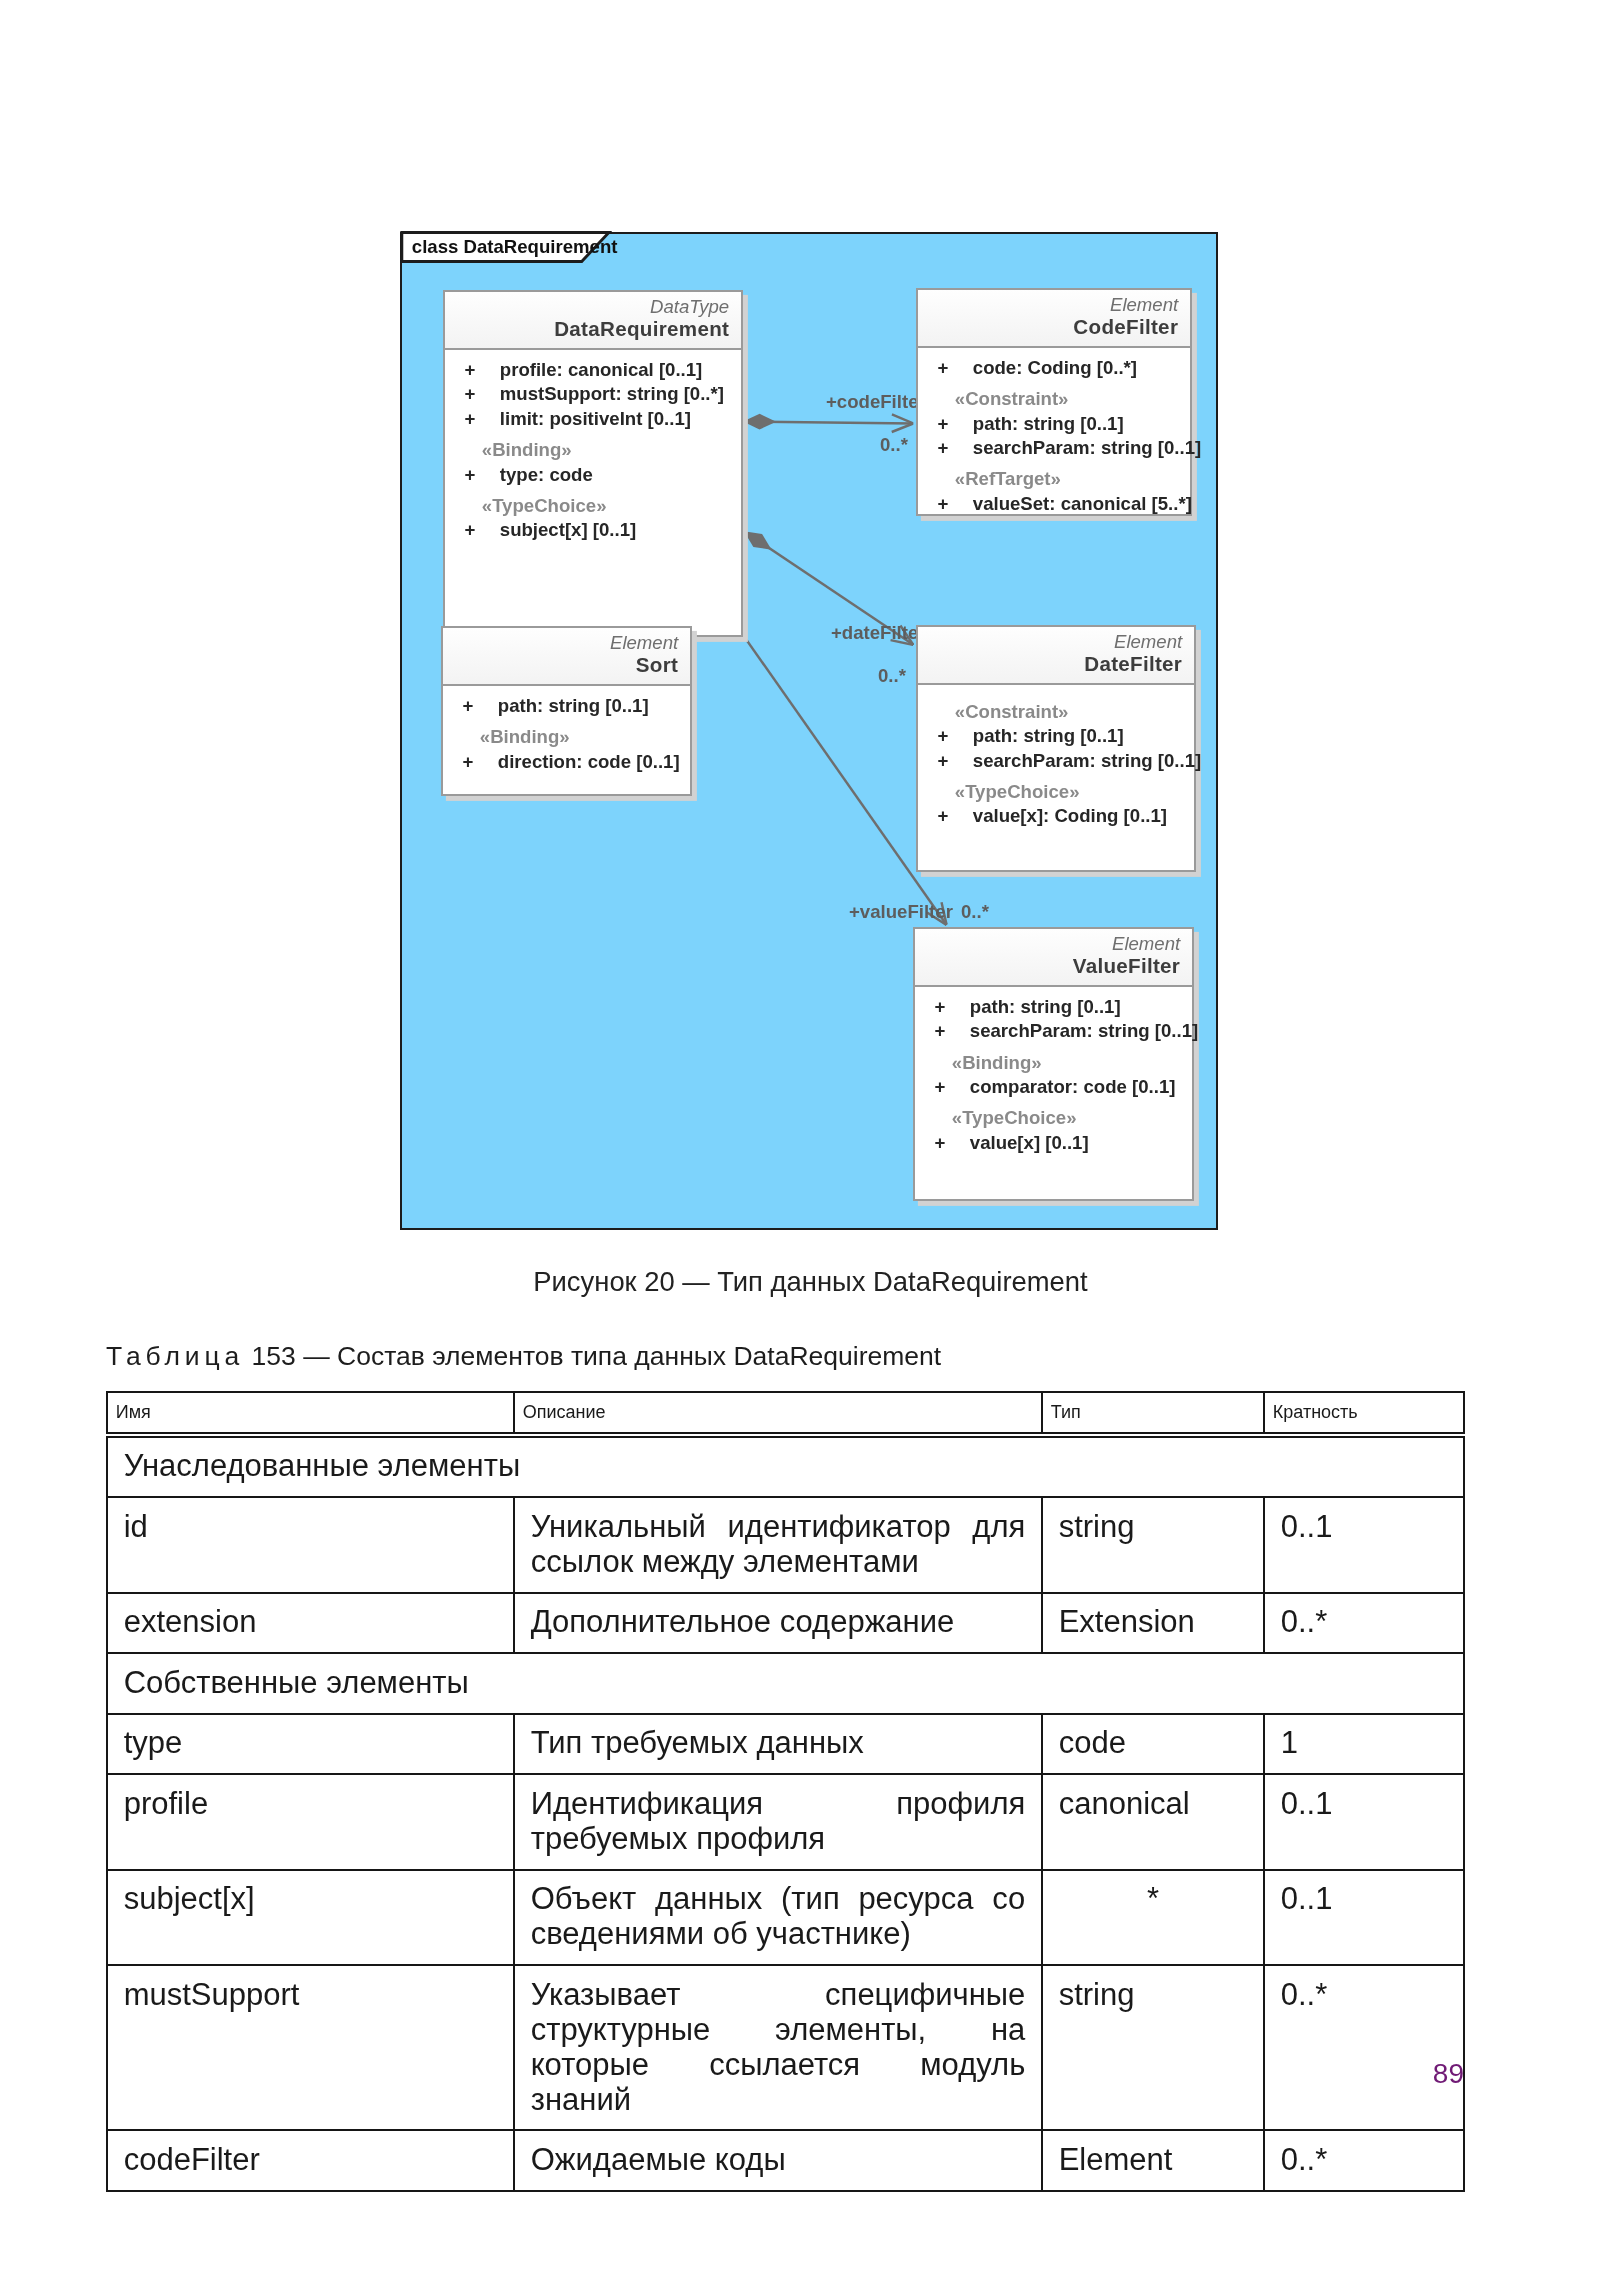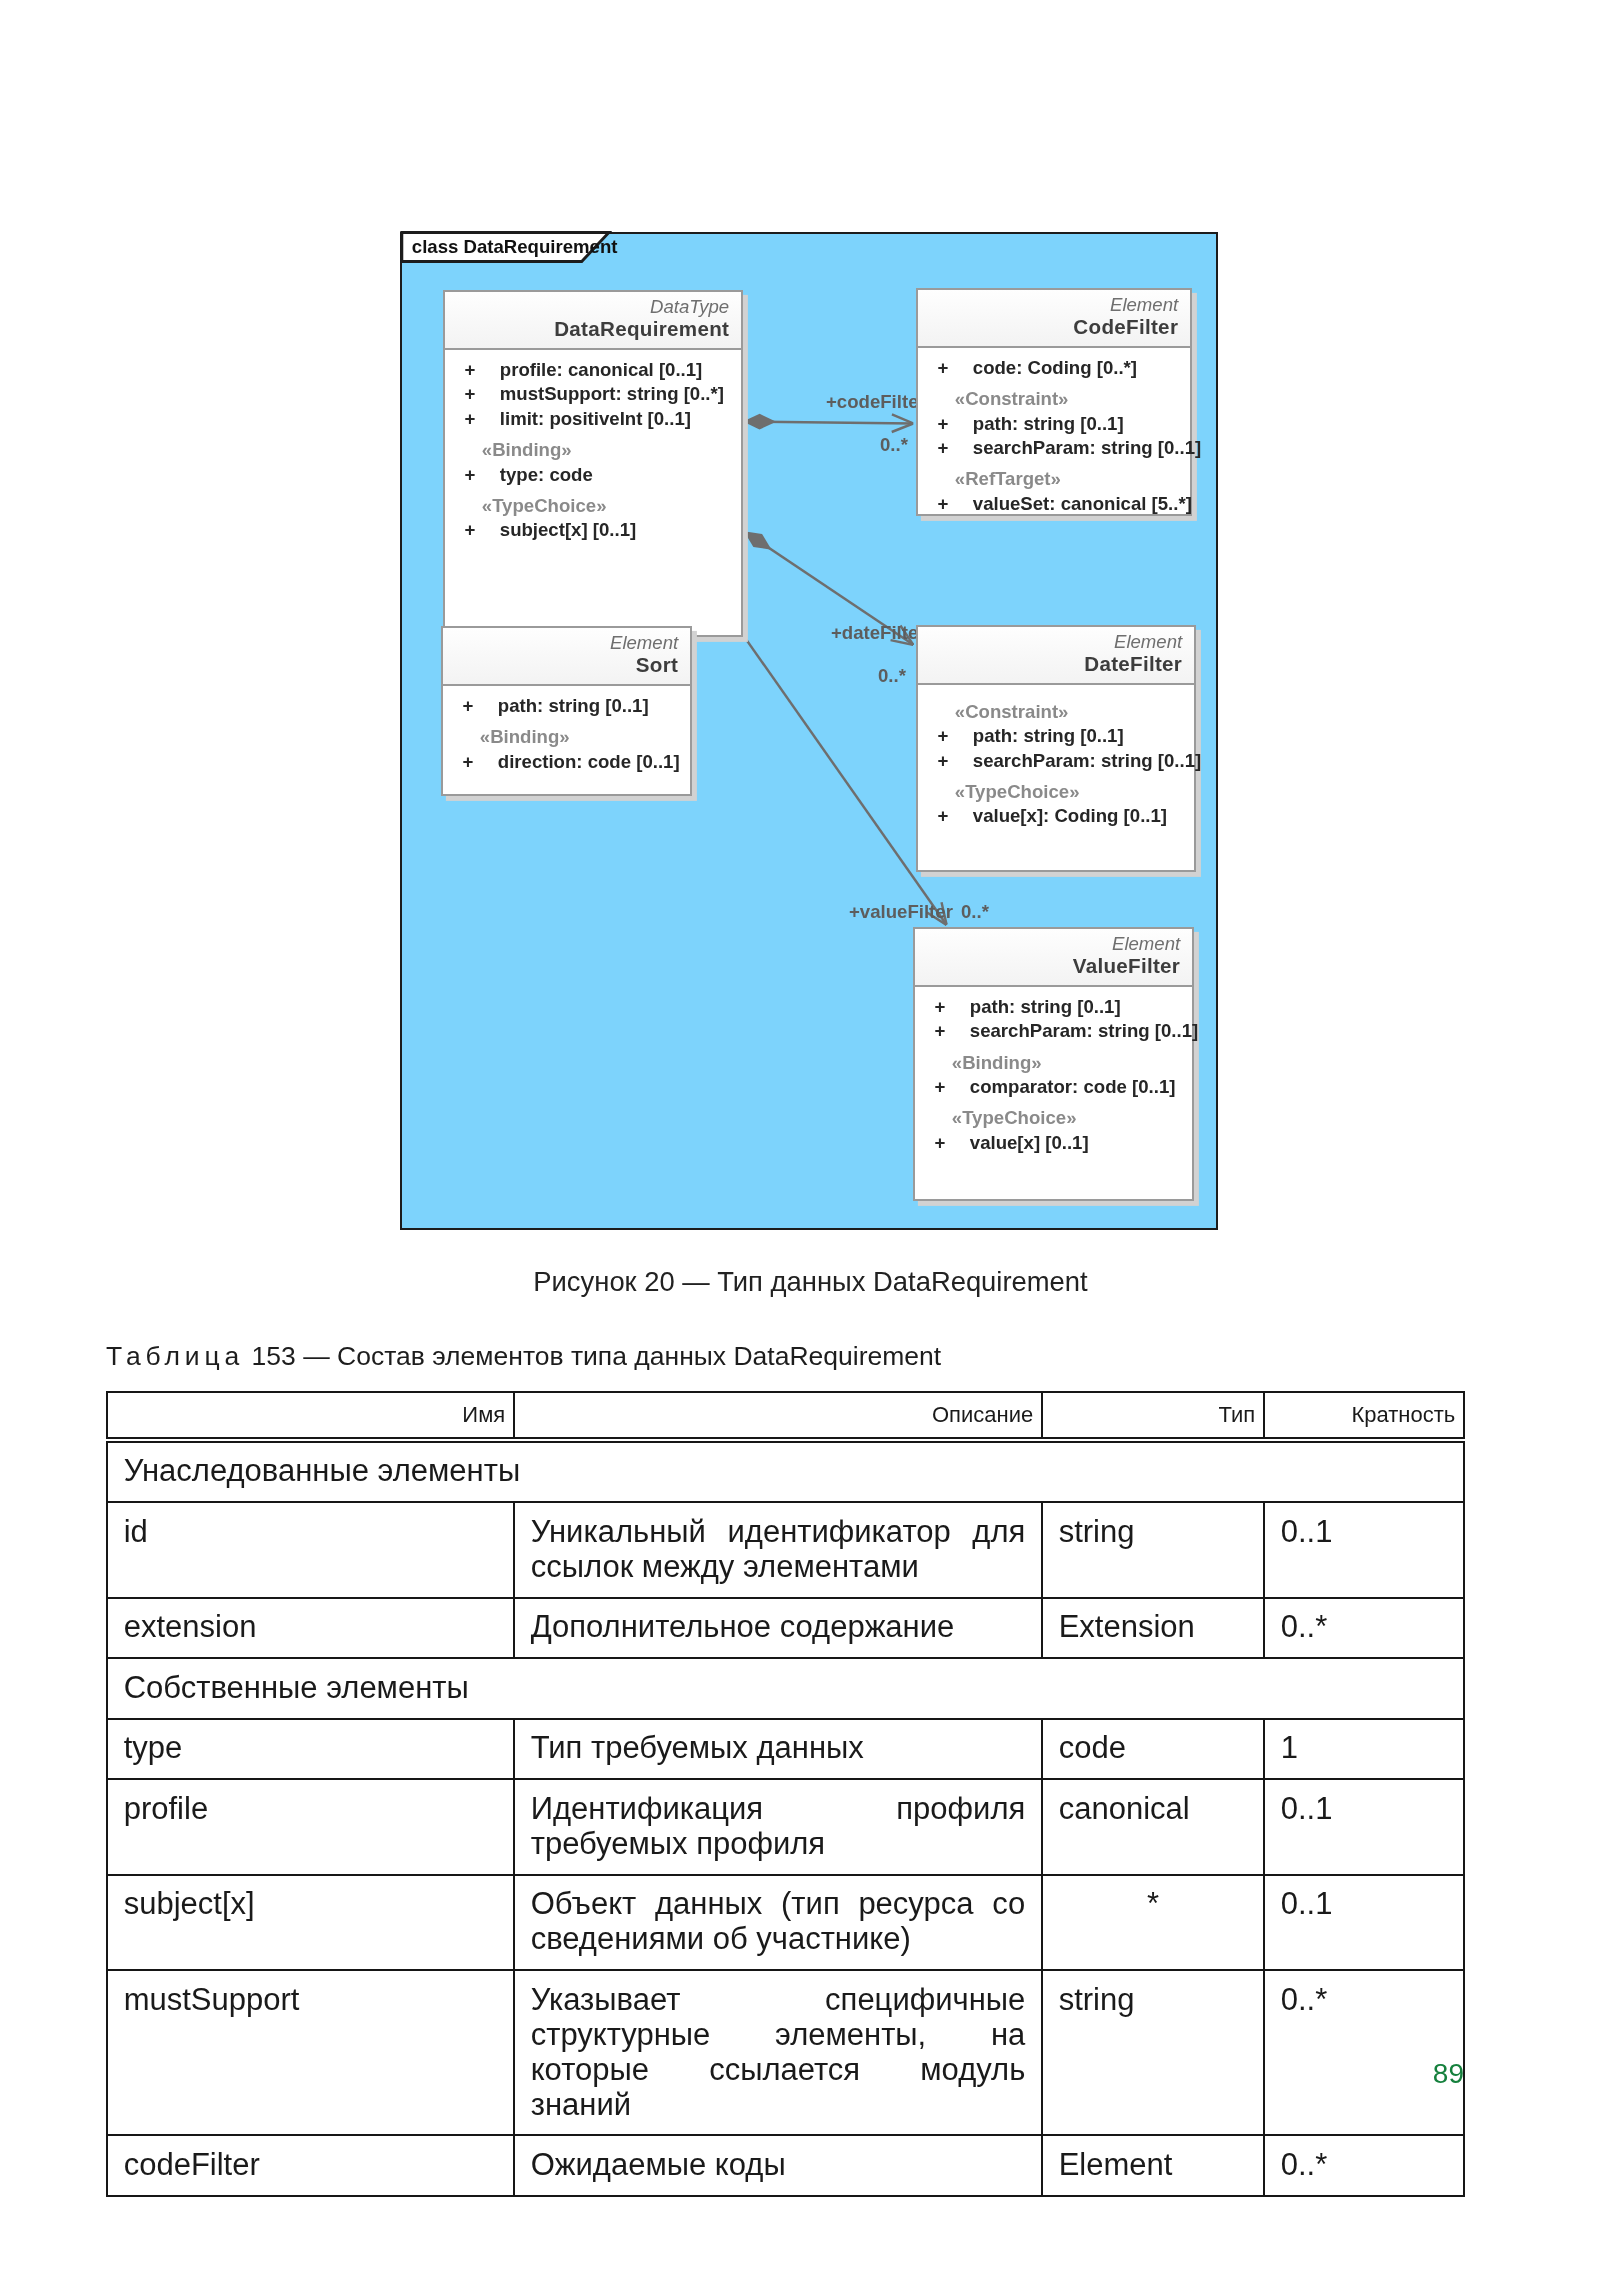--- a/index.html
+++ b/index.html
@@ -2,21 +2,21 @@
 <html><head>
 <meta charset="utf-8">
 <style>
   html,body{margin:0;padding:0;background:#e8e8e8;}
   .page{position:relative;width:1621px;height:2293px;background:#ffffff;margin:0 auto;
         font-family:"Liberation Sans",sans-serif;color:#1a1a1a;overflow:hidden;}
 
   
   .doc-header{position:absolute;top:149px;left:0;width:1463px;text-align:right;
               font-size:28px;font-weight:bold;letter-spacing:0.5px;}
-  .page-num{position:absolute;top:2058px;left:0;width:1464px;text-align:right;font-size:28px;color:#15803d;}
+  .page-num{position:absolute;top:2058px;left:0;width:1464px;text-align:right;font-size:28px;color:#701a75;}
 
   
   .frame{position:absolute;left:400px;top:232px;width:818px;height:998px;
          border:2.9px solid #1c1c1c;background:#7dd3fc;box-sizing:border-box;}
   .frame-tab{position:absolute;left:-2.9px;top:-2.9px;width:218px;height:32px;}
   .frame-tab-label{position:absolute;left:9.8px;top:2px;font-size:18.6px;font-weight:bold;color:#111;white-space:nowrap;}
 
   .edges{position:absolute;left:0;top:0;width:818px;height:998px;pointer-events:none;}
 
   .elbl{position:absolute;font-size:18.6px;font-weight:bold;color:#5d5d5d;white-space:nowrap;}
@@ -41,21 +41,21 @@
 
   
   .fig-caption{position:absolute;top:1266px;left:0;width:1621px;text-align:center;font-size:27.4px;color:#222;}
   .tbl-caption{position:absolute;left:106px;top:1341px;font-size:26.5px;color:#1d1d1d;}
   .tbl-caption .spaced{letter-spacing:4.9px;}
 
   
   .tbl-wrap{position:absolute;left:106px;top:1391px;}
   table.gost{border-collapse:collapse;table-layout:fixed;width:1357px;background:#fff;
              border:2.9px solid #161616;}
-  table.gost th{font-size:22px;font-weight:normal;text-align:right;vertical-align:middle;
+  table.gost th{font-size:18px;font-weight:normal;text-align:left;vertical-align:middle;
                 padding:8.8px 7.8px;border:2px solid #161616;border-bottom:6.9px double #161616;}
   table.gost td{font-size:31px;border:2px solid #161616;vertical-align:top;
                 padding:10.8px 15.7px 12.7px;line-height:35px;}
   td.sec{padding:9.8px 15.7px 11.8px;}
   td.desc{text-align:justify;}
   td.center{text-align:center;}
 </style>
 </head>
 <body>
 

